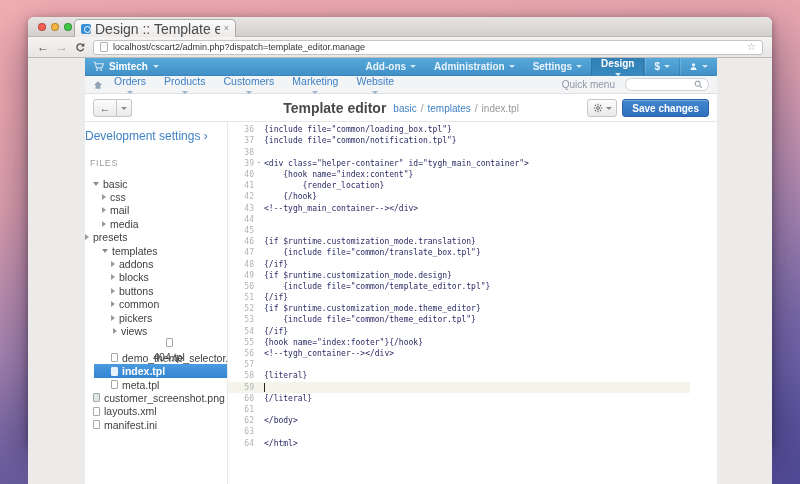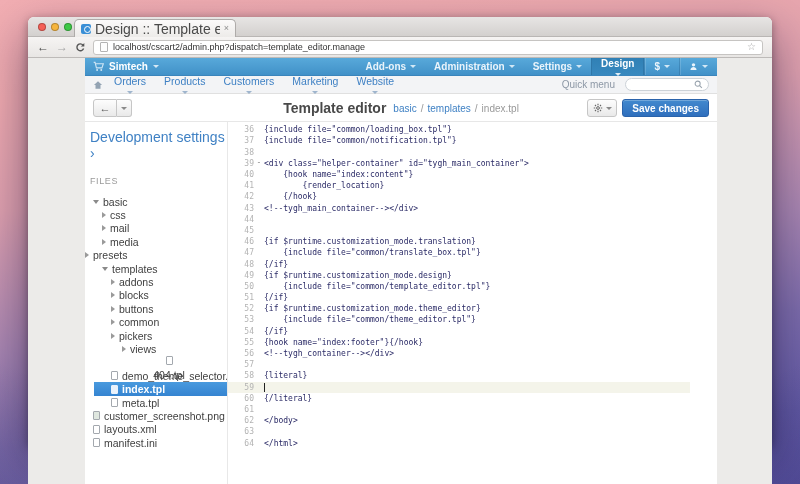--- a/index.html
+++ b/index.html
@@ -74,21 +74,21 @@
   .crumbs { font-size:10px; color:#999; display:flex; gap:4px; }
   .crumbs .lnk { color:#3f81c4; }
   .right-group { position:absolute; right:8px; top:5px; display:flex; gap:5px; }
   .btn.gear { width:30px; height:18px; border-radius:3px; gap:3px; }
   .save-btn { height:18px; padding:0 9px; border-radius:3px; font-size:10px; font-weight:bold; color:#fff;
     background:linear-gradient(#4289ce,#2f6fbd); border:1px solid #2a63ab; display:flex; align-items:center;
     box-shadow:inset 0 1px 0 rgba(255,255,255,.25); }
 
   .content { flex:1; display:flex; overflow:hidden; }
   .sidebar { width:143px; border-right:1px solid #e8e8e8; padding-top:7px; flex:none; overflow:hidden; }
-  .dev-link { font-size:14px; color:#3f81c4; padding-left:5px; }
+  .dev-link { font-size:12px; color:#3f81c4; }
   .files-heading { font-size:9px; color:#9b9b9b; letter-spacing:.6px; padding-left:5px; margin-top:15px; }
   .tree { margin-top:9px; }
   .tree-row { height:13.4px; display:flex; align-items:center; gap:4px; font-size:10.5px; color:#404040; }
   .tree-row.selected { background:linear-gradient(#499ade,#3584d1); color:#fff; font-weight:bold; margin-left:9px; }
   .tcaret { width:0; height:0; flex:none; color:#8a8a8a; }
   .tcaret.closed { border-top:3.5px solid transparent; border-bottom:3.5px solid transparent; border-left:4px solid #9a9a9a; }
   .tcaret.open { border-left:3.5px solid transparent; border-right:3.5px solid transparent; border-top:4px solid #8a8a8a; }
   .fi { width:7px; height:9px; border:1px solid #a3a8ae; border-radius:1px; background:#fff; flex:none; }
   .fi.image { background:#dfe7df; }
   .tree-row.selected .fi { border-color:#eaf2fb; background:#eaf2fb; }
@@ -292,21 +292,21 @@
                   <span>buttons</span>
                 </div>
                 <div class="tree-row" style="padding-left: 26px;">
                   <span class="tcaret closed"></span>
                   <span>common</span>
                 </div>
                 <div class="tree-row" style="padding-left: 26px;">
                   <span class="tcaret closed"></span>
                   <span>pickers</span>
                 </div>
-                <div class="tree-row" style="padding-left: 9px; margin-left: 28px;">
+                <div class="tree-row" style="padding-left: 28px;">
                   <span class="tcaret closed"></span>
                   <span>views</span>
                 </div>
                 <div class="tree-row" style="padding-left: 26px; flex-direction: column;">
                   <span class="fi"></span>
                   <span>404.tpl</span>
                 </div>
                 <div class="tree-row" style="padding-left: 26px;">
                   <span class="fi"></span>
                   <span>demo_theme_selector.tpl</span>

